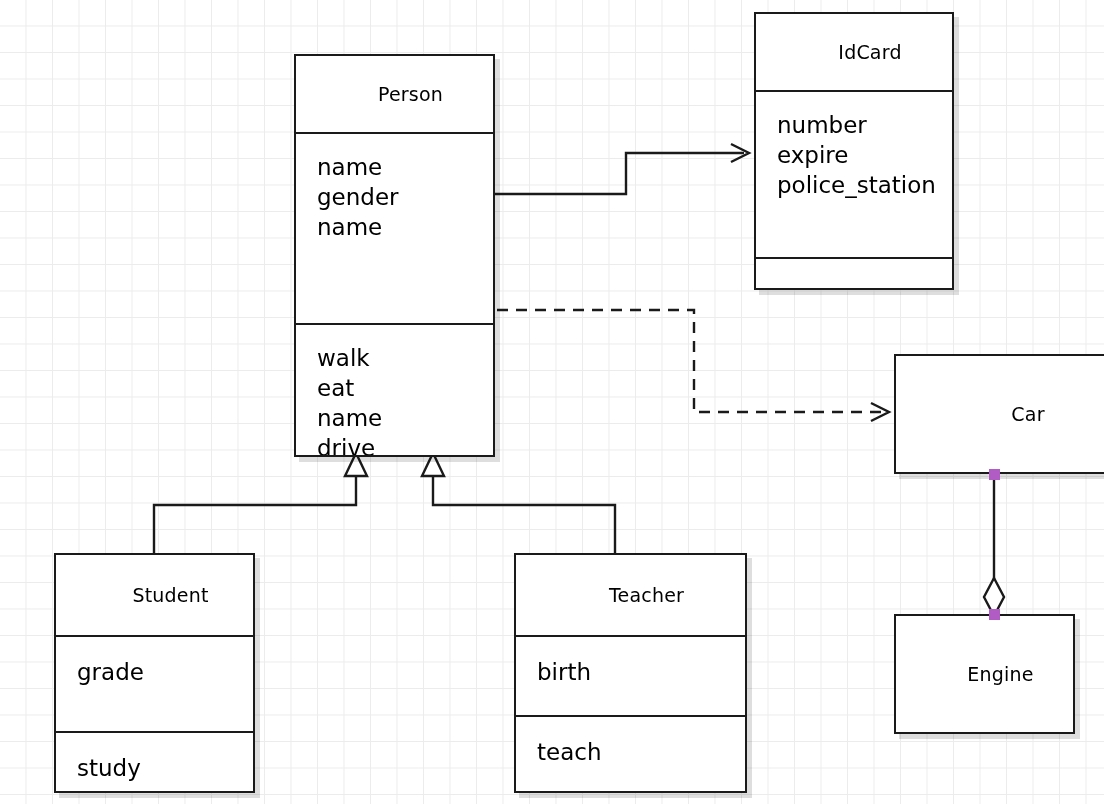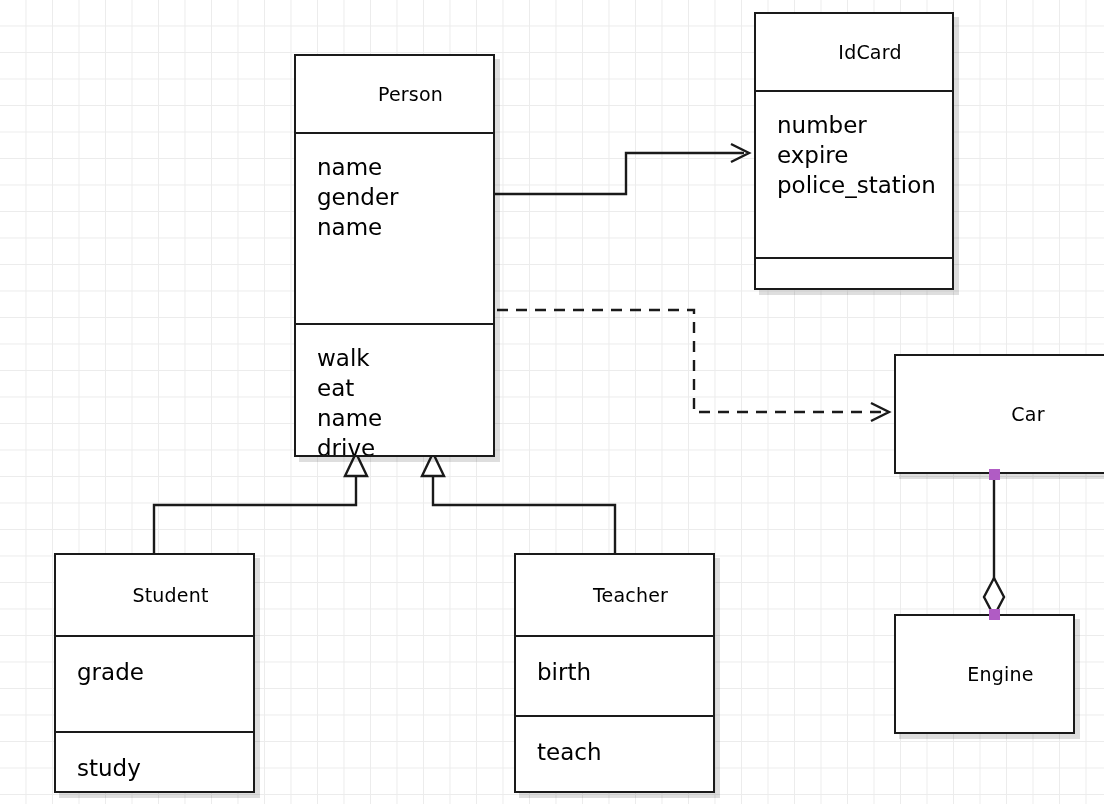--- a/index.html
+++ b/index.html
@@ -138,21 +138,21 @@
   <div class="uml-class" id="cls-student" style="left: 54px; top: 553px; width: 201px; height: 240px;">
     <div class="compartment cls-title" style="height: 80px;">Student</div>
     <div class="compartment divided cls-body single" style="height: 96px;">
       <div class="member">grade</div>
     </div>
     <div class="compartment divided cls-body single" style="flex: 1 1 auto;">
       <div class="member">study</div>
     </div>
   </div>
 
-  <div class="uml-class" id="cls-teacher" style="left: 514px; top: 553px; width: 201px; height: 240px;">
+  <div class="uml-class" id="cls-teacher" style="left: 514px; top: 553px; width: 233px; height: 240px;">
     <div class="compartment cls-title" style="height: 80px;">Teacher</div>
     <div class="compartment divided cls-body single" style="height: 80px;">
       <div class="member">birth</div>
     </div>
     <div class="compartment divided cls-body single" style="flex: 1 1 auto;">
       <div class="member">teach</div>
     </div>
   </div>
 
   <div class="uml-class" id="cls-car" style="left: 894px; top: 354px; width: 236px; height: 120px;">

